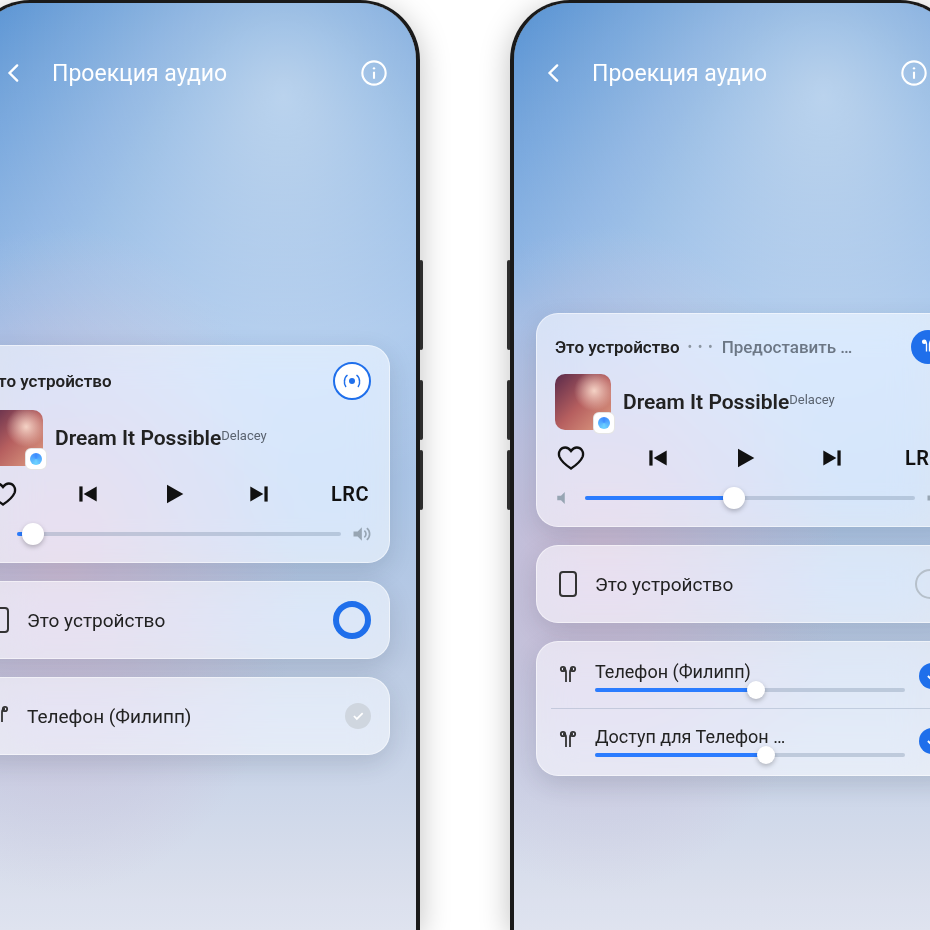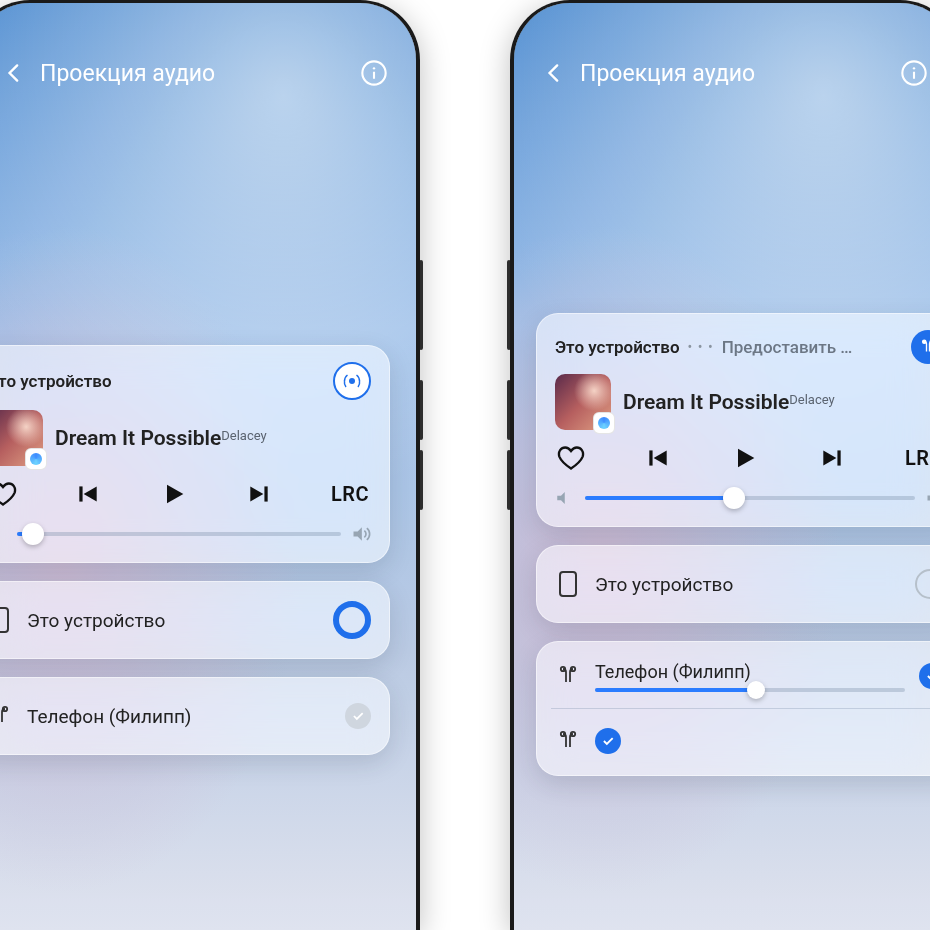--- a/index.html
+++ b/index.html
@@ -25,21 +25,21 @@
   .pwr{top:260px;height:90px}
   .vol1{top:380px;height:60px}
   .vol2{top:450px;height:60px}
   .btn-side.l{left:-3px;right:auto}
   .wallpaper{position:absolute;inset:0;background:
     radial-gradient(140% 80% at 70% 10%, rgba(255,255,255,.55), transparent 55%),
     radial-gradient(90% 60% at 20% 60%, var(--wall3), transparent 60%),
     linear-gradient(180deg,var(--wall1) 0%,var(--wall2) 35%,var(--wall4) 70%,#dfe3f0 100%);
     filter:saturate(.9) blur(.2px)}
   .header{position:absolute;top:48px;left:0;right:0;display:flex;align-items:center;padding:0 28px;color:#fff;height:44px}
-  .header .title{font-size:23px;font-weight:400;margin-left:12px;flex:1}
+  .header .title{font-size:23px;font-weight:400;margin-left:24px;flex:1}
   .ic{display:inline-flex;align-items:center;justify-content:center}
   .ic svg{display:block}
   .info{margin-left:auto}
   .cards{position:absolute;left:18px;right:18px;display:flex;flex-direction:column;gap:18px}
   .left .cards{top:342px;left:-6px;right:26px}
   .right .cards{top:310px;left:22px;right:-8px}
   .card{background:var(--card);backdrop-filter:blur(18px) saturate(140%);-webkit-backdrop-filter:blur(18px) saturate(140%);border:1px solid var(--card-brd);border-radius:22px;box-shadow:var(--shadow);padding:16px 18px}
   .tabrow{display:flex;align-items:center;gap:8px;margin-bottom:10px;white-space:nowrap;overflow:hidden}
   .tab{font-size:17px;font-weight:600;color:var(--txt)}
   .sep{color:#8a94a0;font-size:14px;letter-spacing:1px}
@@ -333,20 +333,27 @@
           <hr>
           <div class="devrow">
             <span class="dev-ic">
                 <svg width="24" height="24" viewBox="0 0 24 24" fill="none" stroke="#333" stroke-width="1.8">
                   <path d="M7 5a3 3 0 0 1 3 3v10"></path>
                   <circle cx="7" cy="5" r="2.2"></circle>
                   <path d="M17 5a3 3 0 0 0-3 3v10"></path>
                   <circle cx="17" cy="5" r="2.2"></circle>
                 </svg>
               </span>
+            <div class="dev-block">
+              <span class="dev-lbl" style="font-size:18px">Доступ для Телефон …</span>
+              <div class="mini-track">
+                  <div class="fill" style="width:55%"></div>
+                  <div class="thumb" style="left:55%"></div>
+                </div>
+            </div>
             <span class="check">
                 <svg width="14" height="14" viewBox="0 0 24 24" fill="none" stroke="#fff" stroke-width="3.2">
                   <polyline points="5 12 10 17 20 7"></polyline>
                 </svg>
               </span>
           </div>
         </div>
       </div>
     </div>
   </div>

